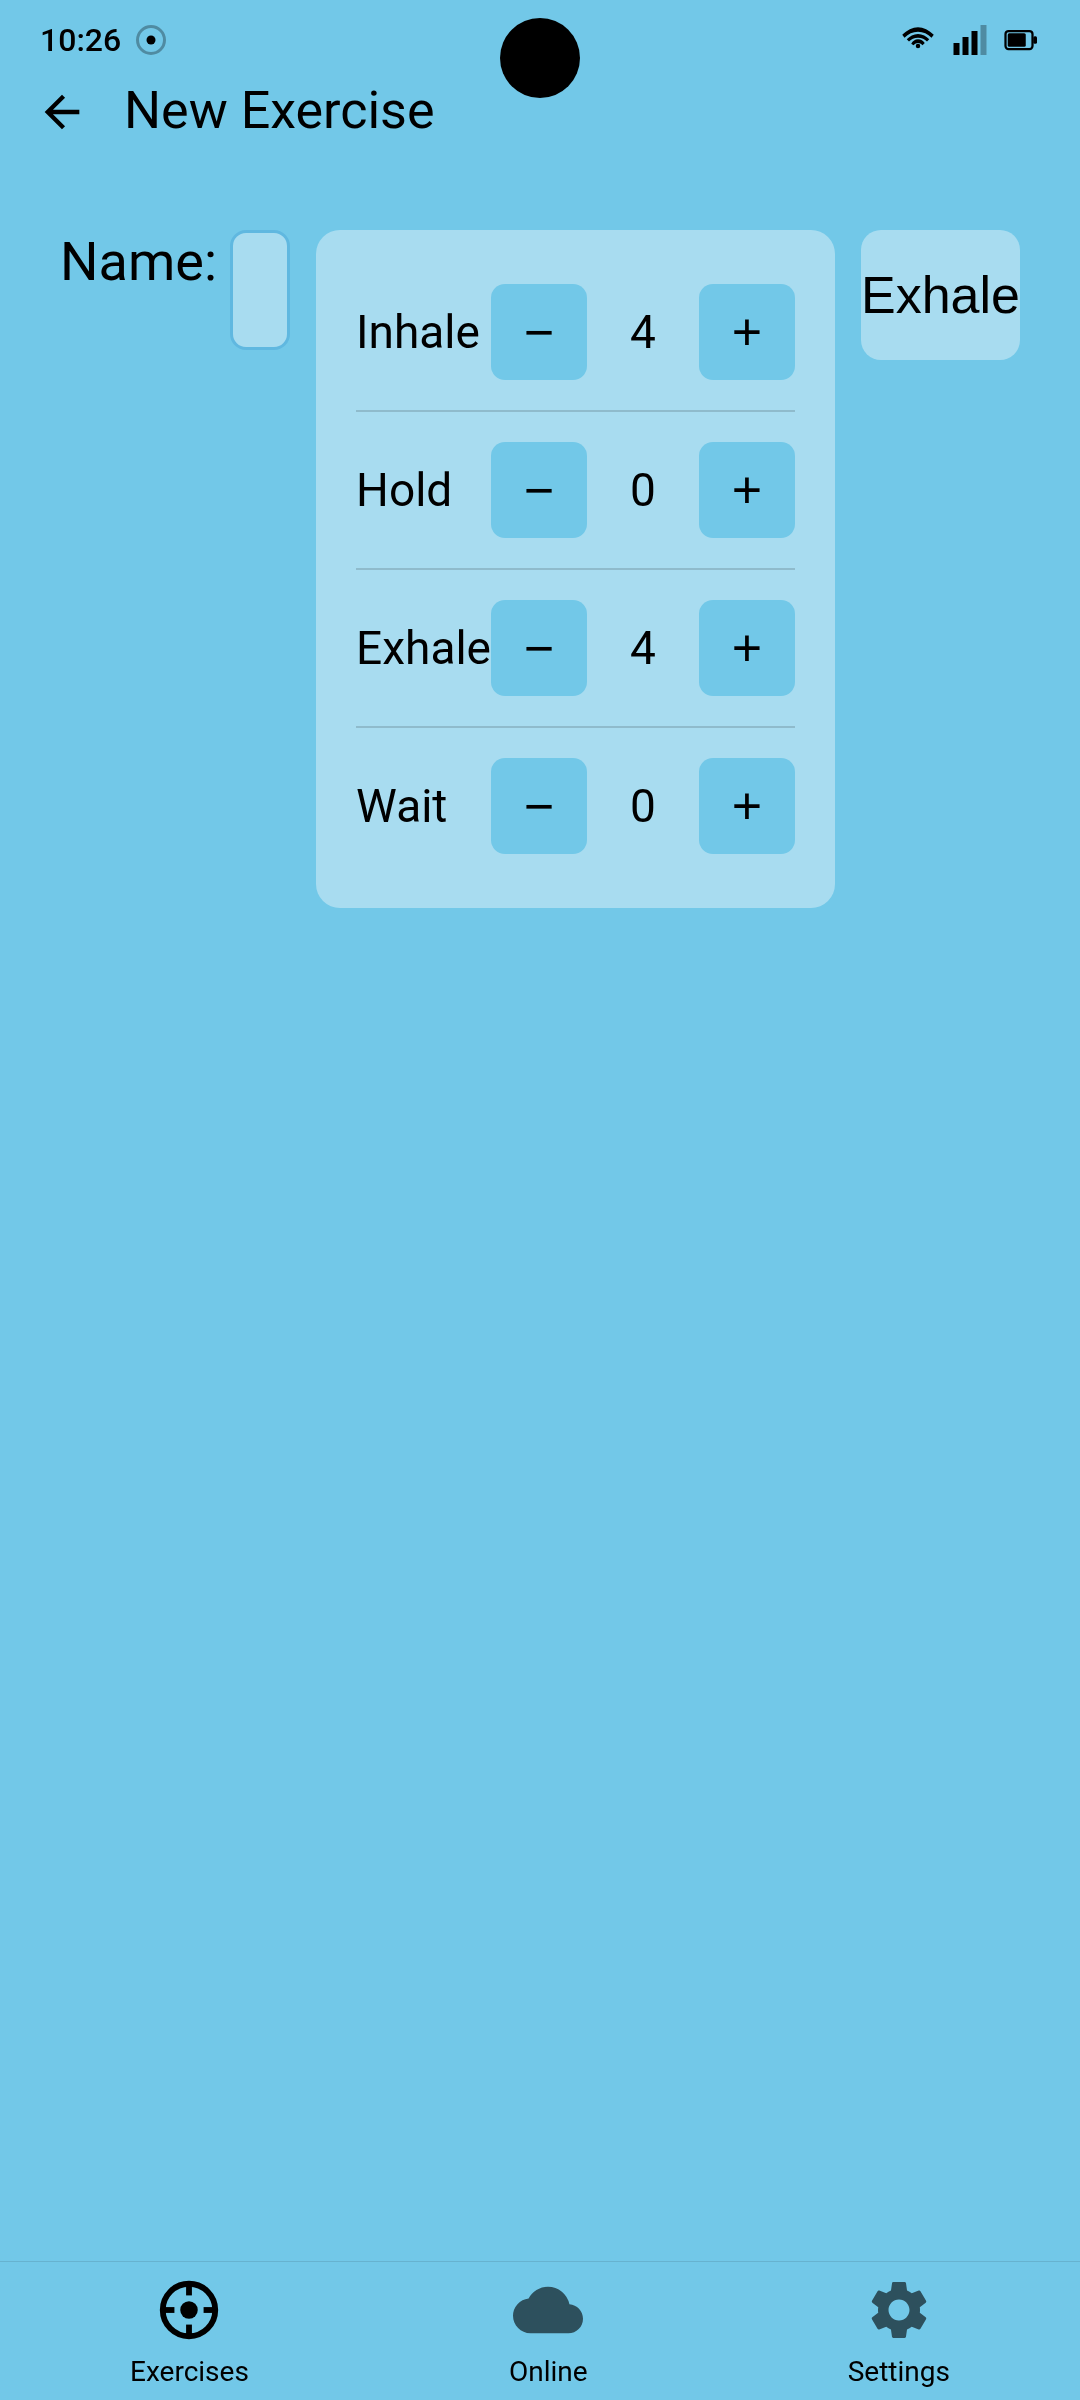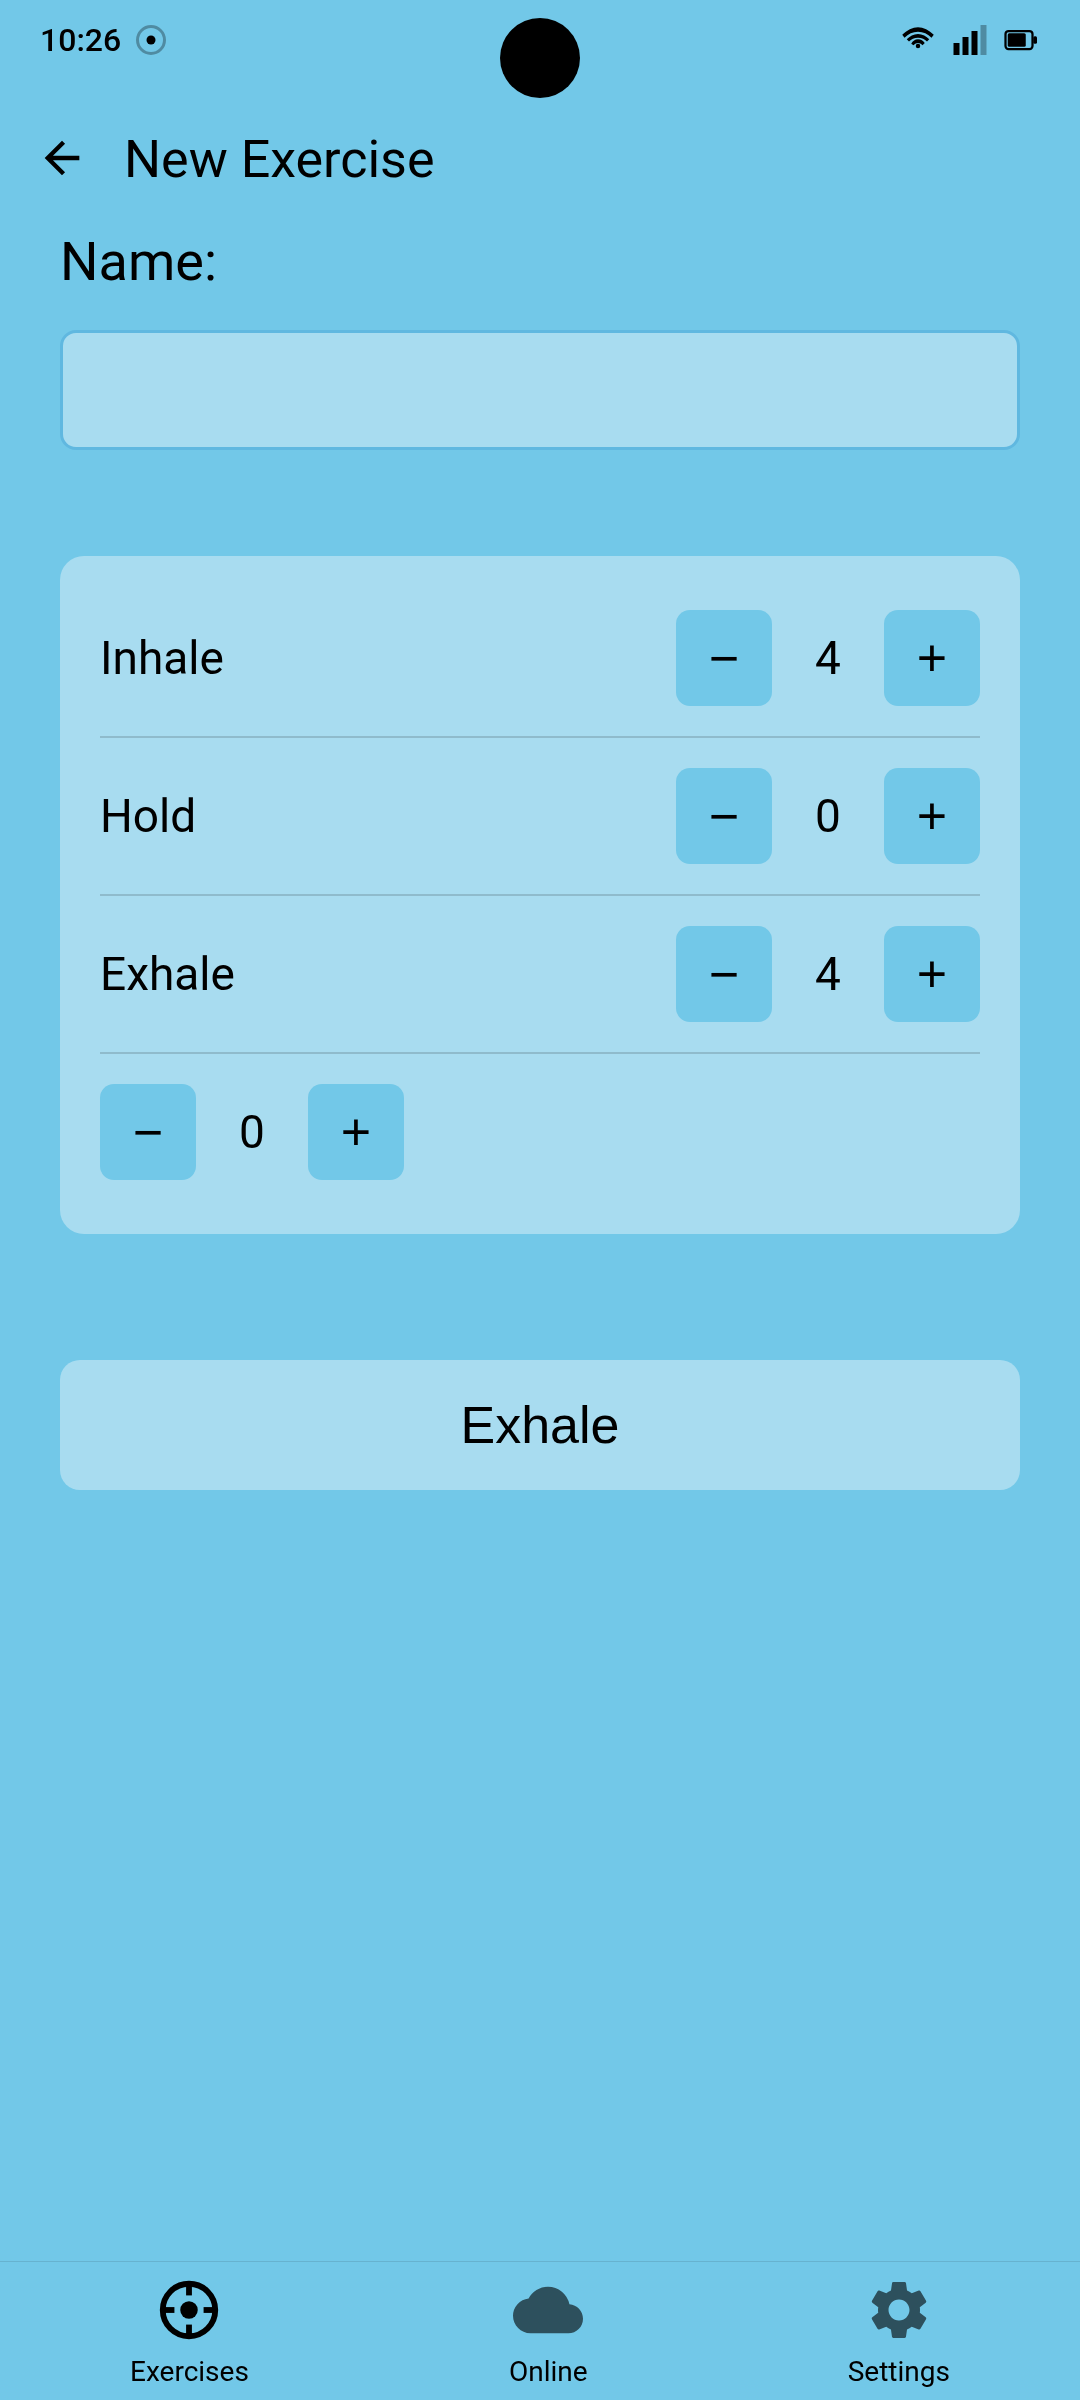--- a/index.html
+++ b/index.html
@@ -42,21 +42,21 @@
       height: 36px;
       fill: #000;
     }
 
     
     .app-bar {
       width: 100%;
       height: 110px;
       background-color: #72C8E8;
       display: flex;
-      align-items: flex-end;
+      align-items: flex-start;
       padding: 0 30px;
       gap: 30px;
     }
     .back-btn {
       width: 64px;
       height: 64px;
       display: flex;
       align-items: center;
       justify-content: center;
       cursor: pointer;
@@ -64,21 +64,21 @@
     .app-bar-title {
       font-size: 52px;
       font-weight: 400;
       color: #000;
     }
 
     
     .main-content {
       padding: 40px 60px;
       display: flex;
-      flex-direction: column;
+      flex-direction: row;
       gap: 13px;
     }
 
     .name-label {
       font-size: 54px;
       font-weight: 400;
       color: #000;
       margin-bottom: 24px;
     }
 
@@ -306,20 +306,21 @@
       <div class="counter-group">
         <button class="counter-btn">−</button>
         <span class="counter-value">4</span>
         <button class="counter-btn">+</button>
       </div>
     </div>
 
     <div class="divider-line"></div>
 
     <div class="control-row">
+      <span class="control-label">Wait</span>
       <div class="counter-group">
         <button class="counter-btn">−</button>
         <span class="counter-value">0</span>
         <button class="counter-btn">+</button>
       </div>
     </div>
 
   </div>
 
   <div class="spacer2"></div>

